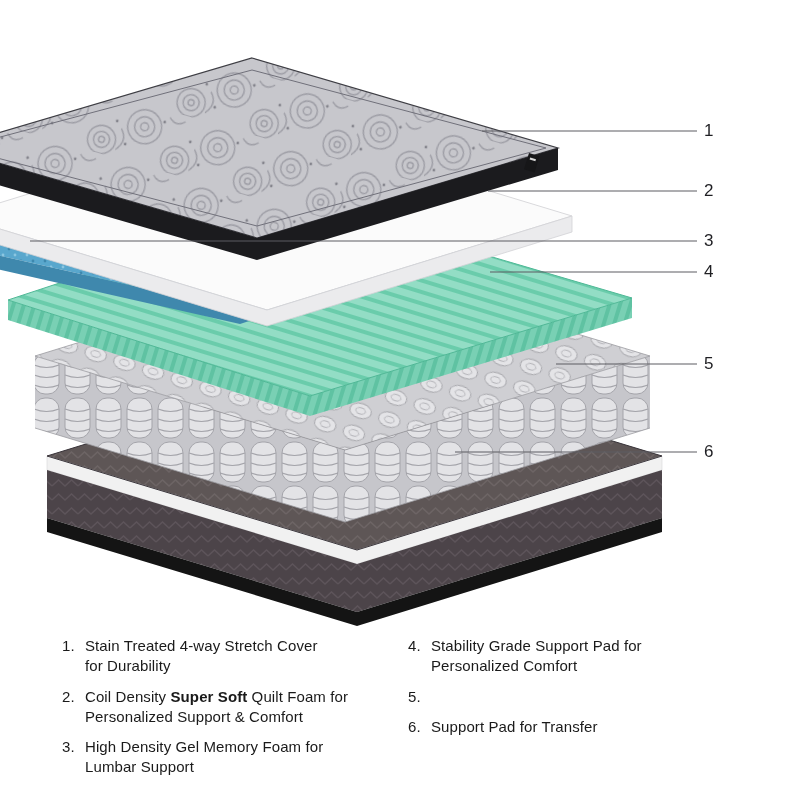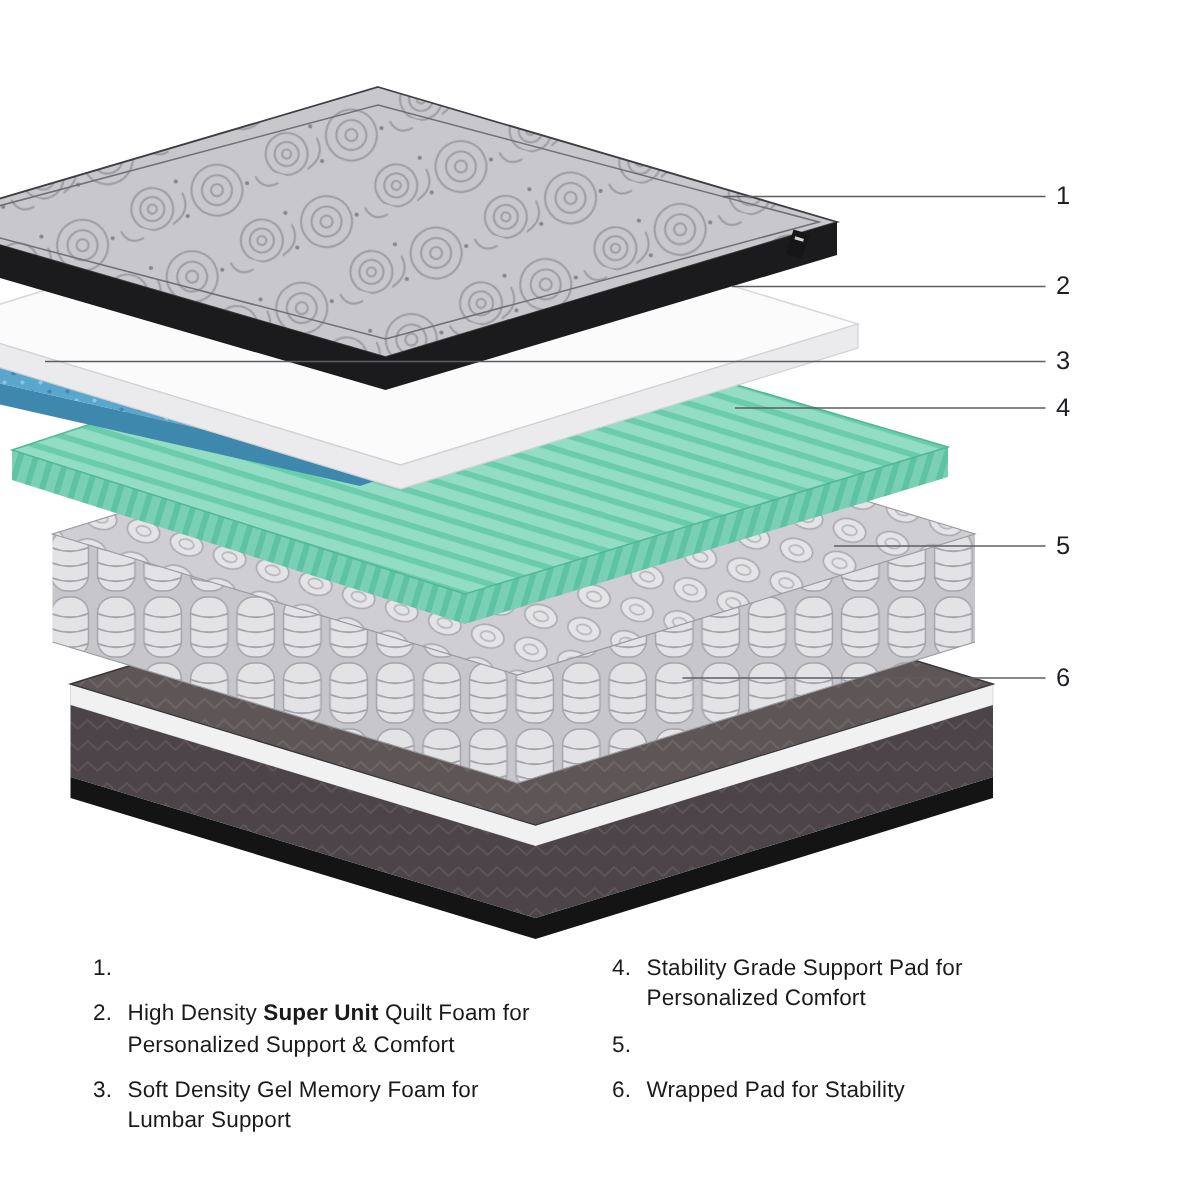--- a/index.html
+++ b/index.html
@@ -134,41 +134,43 @@
   <div class="callout-num" style="top:181px">2</div>
   <div class="callout-num" style="top:231px">3</div>
   <div class="callout-num" style="top:262px">4</div>
   <div class="callout-num" style="top:354px">5</div>
   <div class="callout-num" style="top:442px">6</div>
 
   <div class="legend">
     <div class="col col-left">
       <div class="item">
         <span class="num">1.</span>
+        <span class="txt">Stain Treated 4-way Stretch Cover
+for Durability</span>
       </div>
       <div class="item">
         <span class="num">2.</span>
-        <span class="txt"><span>High Density </span><b>Super Unit</b><span> Quilt Foam for
+        <span class="txt"><span>Coil Density </span><b>Super Soft</b><span> Quilt Foam for
 Personalized Support &amp; Comfort</span></span>
       </div>
       <div class="item">
         <span class="num">3.</span>
-        <span class="txt">Soft Density Gel Memory Foam for
+        <span class="txt">High Density Gel Memory Foam for
 Lumbar Support</span>
       </div>
     </div>
     <div class="col col-right">
       <div class="item">
         <span class="num">4.</span>
         <span class="txt">Stability Grade Support Pad for
 Personalized Comfort</span>
       </div>
       <div class="item">
         <span class="num">5.</span>
       </div>
       <div class="item">
         <span class="num">6.</span>
-        <span class="txt">Wrapped Pad for Stability</span>
+        <span class="txt">Support Pad for Transfer</span>
       </div>
     </div>
   </div>
 
 </div>
 
 </body></html>

